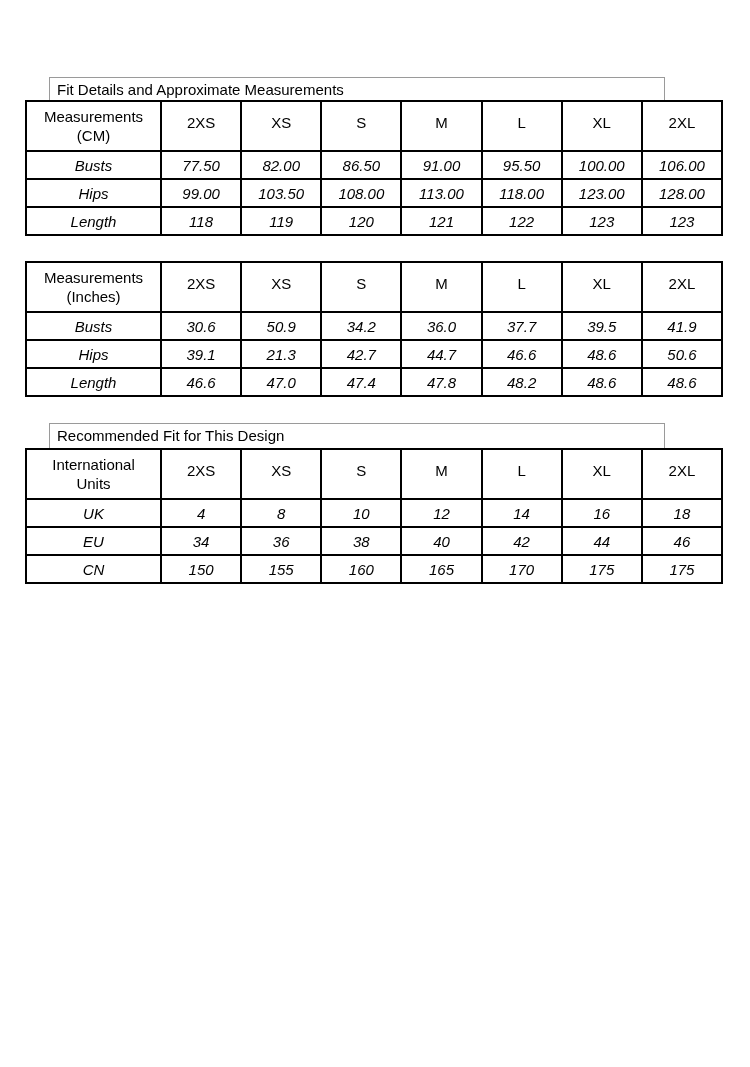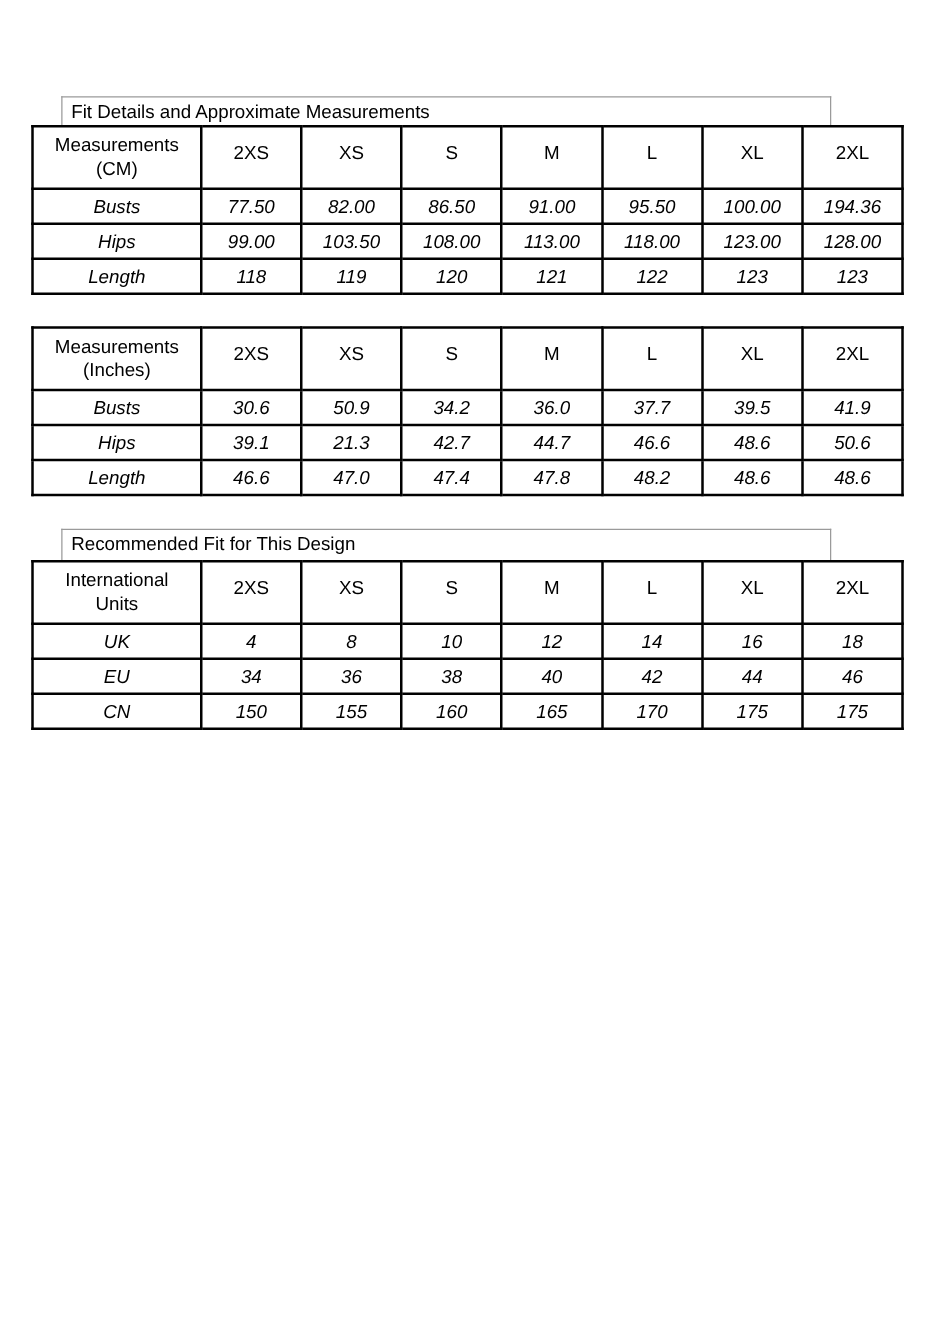--- a/index.html
+++ b/index.html
@@ -95,21 +95,21 @@
       <td class="size-head">2XL</td>
     </tr>
     <tr class="data-row">
       <td>Busts</td>
       <td>77.50</td>
       <td>82.00</td>
       <td>86.50</td>
       <td>91.00</td>
       <td>95.50</td>
       <td>100.00</td>
-      <td>194.36</td>
+      <td>106.00</td>
     </tr>
     <tr class="data-row">
       <td>Hips</td>
       <td>99.00</td>
       <td>103.50</td>
       <td>108.00</td>
       <td>113.00</td>
       <td>118.00</td>
       <td>123.00</td>
       <td>128.00</td>

